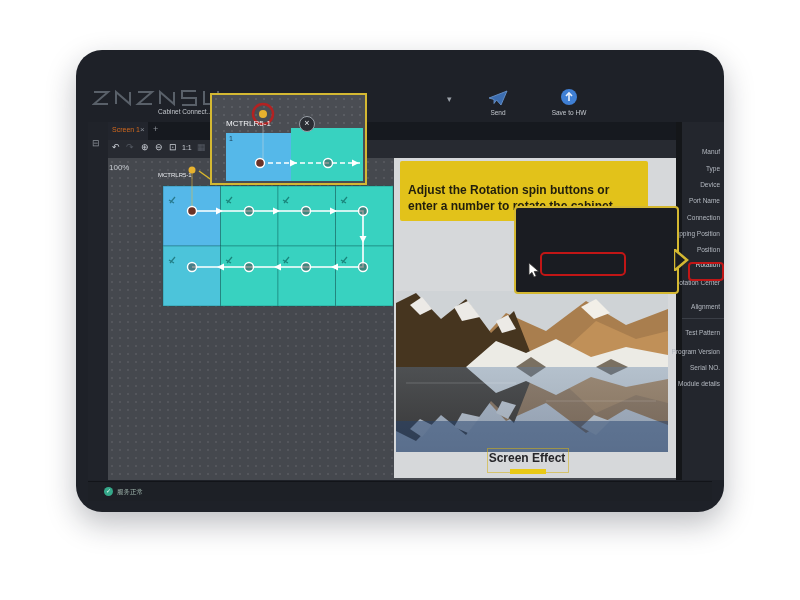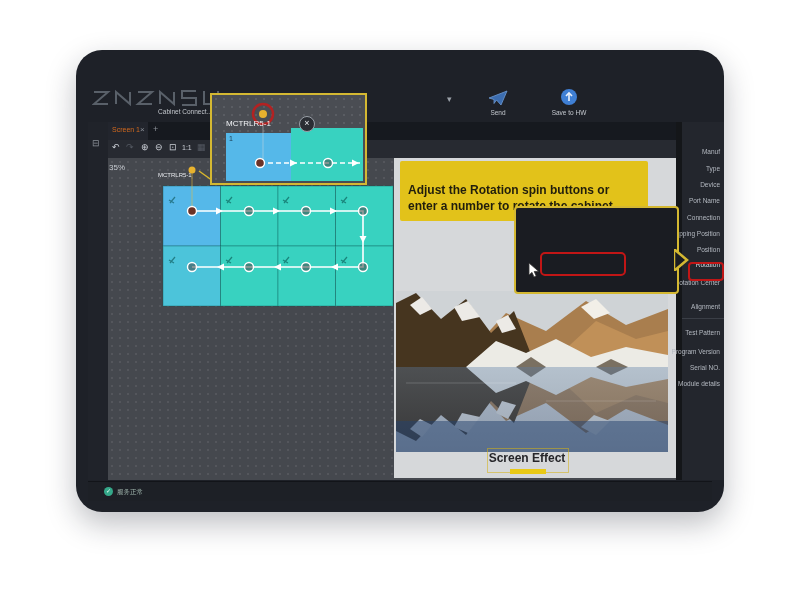--- a/index.html
+++ b/index.html
@@ -95,21 +95,21 @@
   <div class="tb-ic" style="left:112px;">↶</div>
   <div class="tb-ic dim" style="left:126px;">↷</div>
   <div class="tb-ic" style="left:141px;">⊕</div>
   <div class="tb-ic" style="left:155px;">⊖</div>
   <div class="tb-ic" style="left:169px;">⊡</div>
   <div class="tb-ic" style="left:182px;top:144px;font-size:7px;">1:1</div>
   <div class="tb-ic dim" style="left:197px;">▦</div>
   <div class="tb-ic dim" style="left:211px;">▤</div>
 
   <div class="canvas"></div>
-  <div class="abs" style="left:109px;top:163px;font-size:8px;color:#c8ccd2;">35%</div>
+  <div class="abs" style="left:109px;top:163px;font-size:8px;color:#c8ccd2;">100%</div>
 
   <svg class="abs" style="left:108px;top:158px;z-index:5;" width="568" height="322">
 
     <g stroke="rgba(8,80,76,.35)" stroke-width="1">
       <rect x="55" y="28" width="57.5" height="60" fill="#55b8e9"></rect>
       <rect x="112.5" y="28" width="57.5" height="60" fill="#38d2c0"></rect>
       <rect x="170" y="28" width="57.5" height="60" fill="#38d2c0"></rect>
       <rect x="227.5" y="28" width="57.5" height="60" fill="#38d2c0"></rect>
       <rect x="55" y="88" width="57.5" height="60" fill="#4cc4da"></rect>
       <rect x="112.5" y="88" width="57.5" height="60" fill="#38d2c0"></rect>

